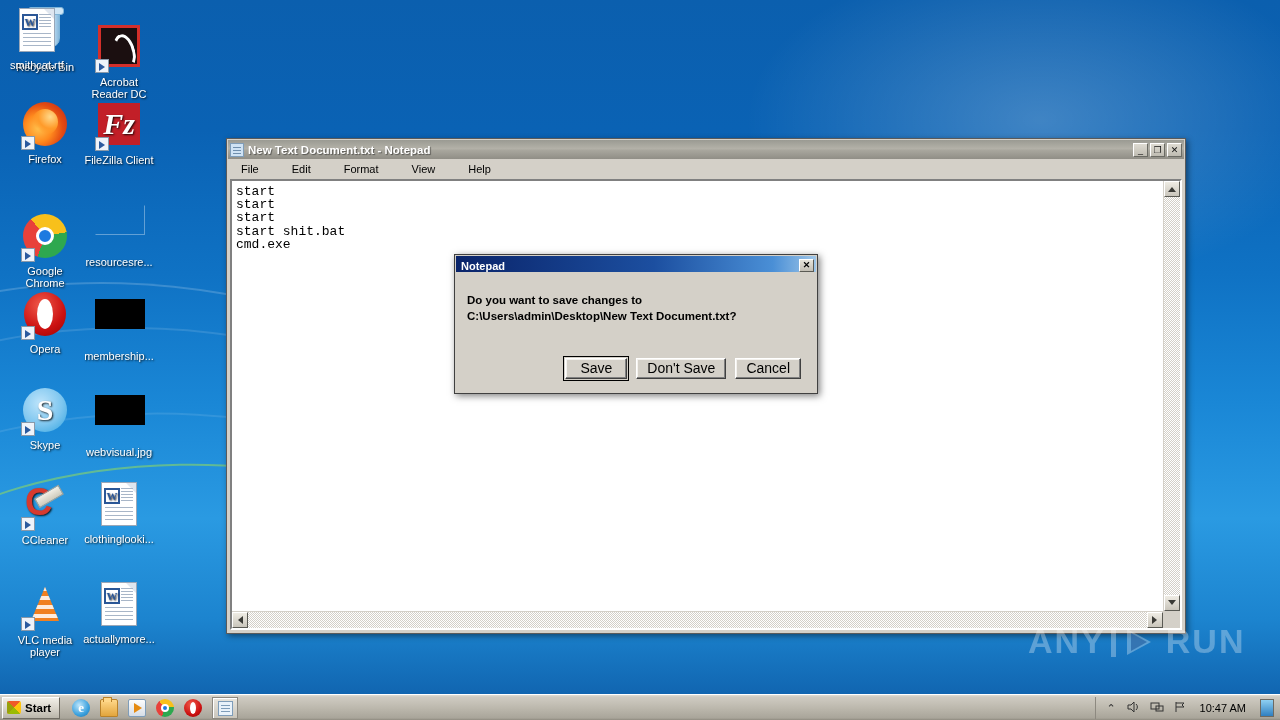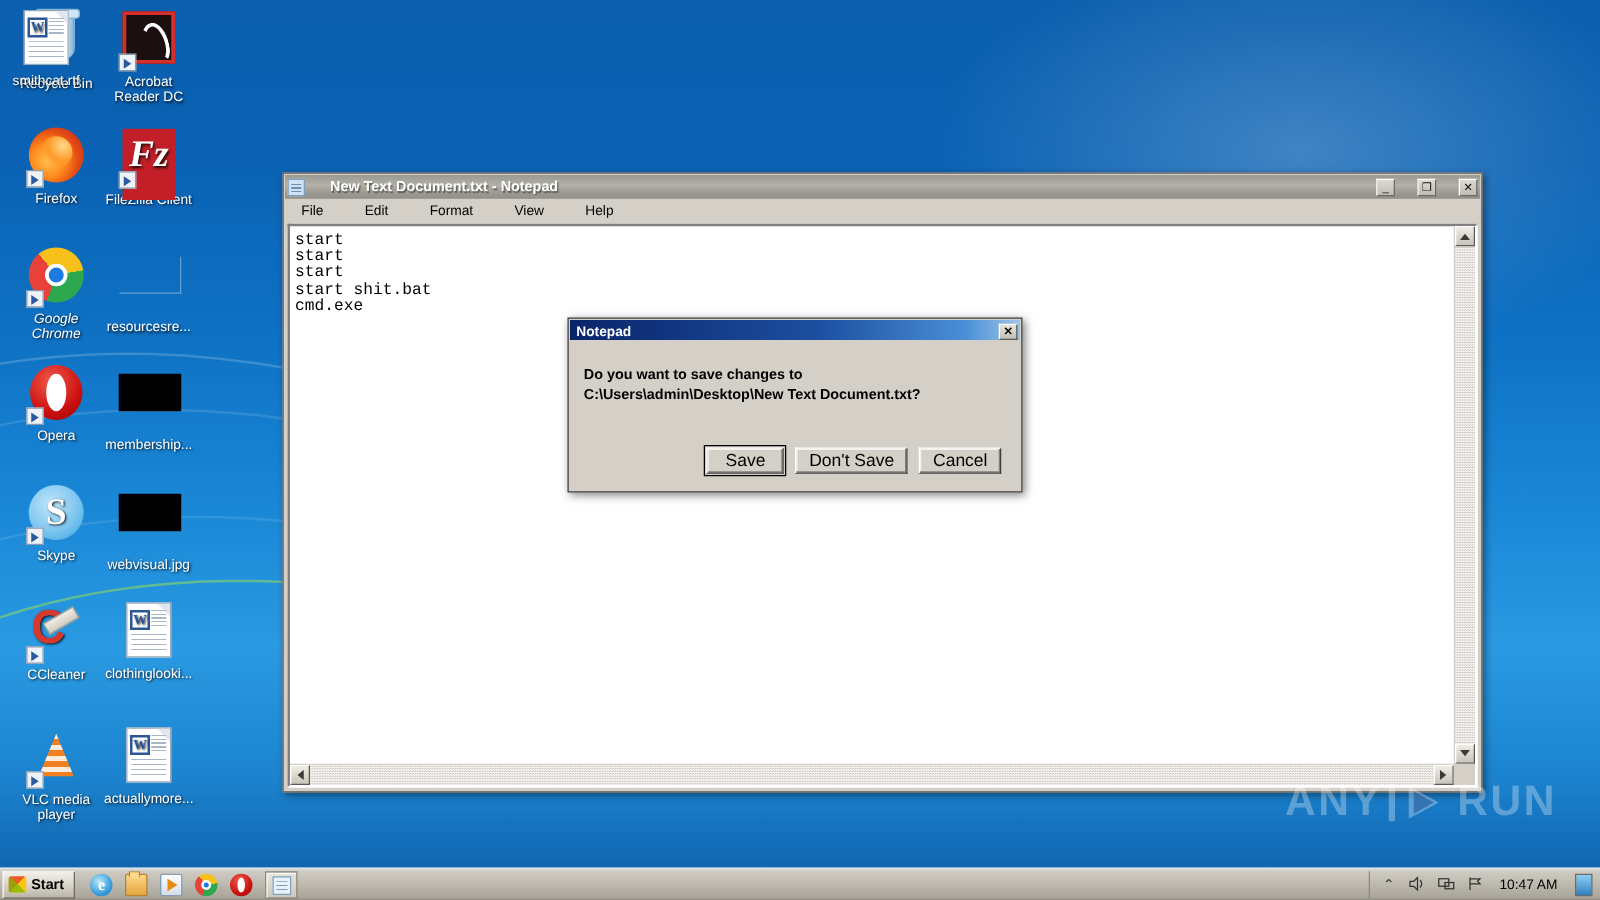--- a/index.html
+++ b/index.html
@@ -111,21 +111,21 @@
   .ic-firefox{
     width:44px;height:44px;margin:2px auto;border-radius:50%;
     background:radial-gradient(circle at 35% 60%, #ffc14d 0%, #ff8a1e 35%, #e34b12 62%, #b5231f 100%);
     position:relative;
   }
   .ic-firefox:after{
     content:"";position:absolute;left:9px;top:7px;width:26px;height:26px;border-radius:50%;
     background:radial-gradient(circle at 70% 30%, #ffd98a 0%, #ff9b2a 45%, rgba(255,255,255,0) 70%);
   }
   .ic-fz{
-    width:42px;height:57px;margin:3px auto;background:#c21f28;
+    width:42px;height:42px;margin:3px auto;background:#c21f28;
     color:#fff;font:italic bold 30px "Liberation Serif",serif;line-height:42px;
   }
   .ic-chrome{
     width:44px;height:44px;margin:2px auto;border-radius:50%;
     background:conic-gradient(from 200deg,#e8413a 0deg 120deg,#f8c01b 120deg 240deg,#2ea84f 240deg 360deg);
     position:relative;
   }
   .ic-chrome:after{
     content:"";position:absolute;left:13px;top:13px;width:18px;height:18px;border-radius:50%;
     background:#1d7ae0;border:3px solid #fff;box-sizing:border-box;
@@ -180,21 +180,21 @@
   
   #notepad {
     position:absolute; left:226px; top:138px; width:960px; height:496px;
     background:#d4d0c8;
     border:1px solid #5a5a5a;
     box-shadow: 2px 2px 6px rgba(0,0,0,0.45);
   }
   #np-titlebar {
     height:19px; margin:1px;
     background: linear-gradient(180deg,#9a9a92 0%,#b3b1a8 45%,#a8a69d 55%,#908e86 100%);
-    display:flex; align-items:center; padding:0 2px;gap:16px;
+    display:flex; align-items:center; padding:0 2px;
   }
   #np-titlebar .tb-icon {
     width:14px;height:14px;margin-right:4px;background:#cfe3f5;border:1px solid #7f9db9;position:relative;
   }
   #np-titlebar .tb-icon:after{
     content:"";position:absolute;left:2px;top:3px;right:2px;height:7px;
     background:repeating-linear-gradient(180deg,#6f8fae 0 1px,transparent 1px 3px);
   }
   #np-title {
     flex:1; color:#fff; font-size:11.5px; font-weight:bold;
@@ -391,21 +391,21 @@
   <div class="swoosh" id="sw3"></div>
   <div class="swoosh" id="swGreen"></div>
 
   <div id="icon-grid">
       <div class="dicon" style="left: 8px; top: 6px;">
         <div class="glyph">
           <div class="ic-recycle"></div>
         </div>
         <span class="lbl">Recycle Bin</span>
       </div>
-      <div class="dicon" style="left: 82px; top: 6px;">
+      <div class="dicon" style="left: 82px; top: 22px;">
         <div class="glyph">
           <div class="ic-pdf"></div>
           <span class="shortcut-arrow"></span>
         </div>
         <span class="lbl">Acrobat Reader DC</span>
       </div>
       <div class="dicon" style="top: 6px;">
         <div class="glyph">
           <div class="ic-doc">
             <span class="wbox">W</span>
@@ -422,21 +422,21 @@
         </div>
         <span class="lbl">Firefox</span>
       </div>
       <div class="dicon" style="left: 82px; top: 100px;">
         <div class="glyph">
           <div class="ic-fz">Fz</div>
           <span class="shortcut-arrow"></span>
         </div>
         <span class="lbl">FileZilla Client</span>
       </div>
-      <div class="dicon" style="left: 8px; top: 196px; font-style: italic;">
+      <div class="dicon" style="left: 8px; top: 212px;">
         <div class="glyph">
           <div class="ic-chrome"></div>
           <span class="shortcut-arrow"></span>
         </div>
         <span class="lbl">Google Chrome</span>
       </div>
       <div class="dicon" style="left: 82px; top: 196px;">
         <div class="glyph">
           <div class="ic-blank"></div>
         </div>

